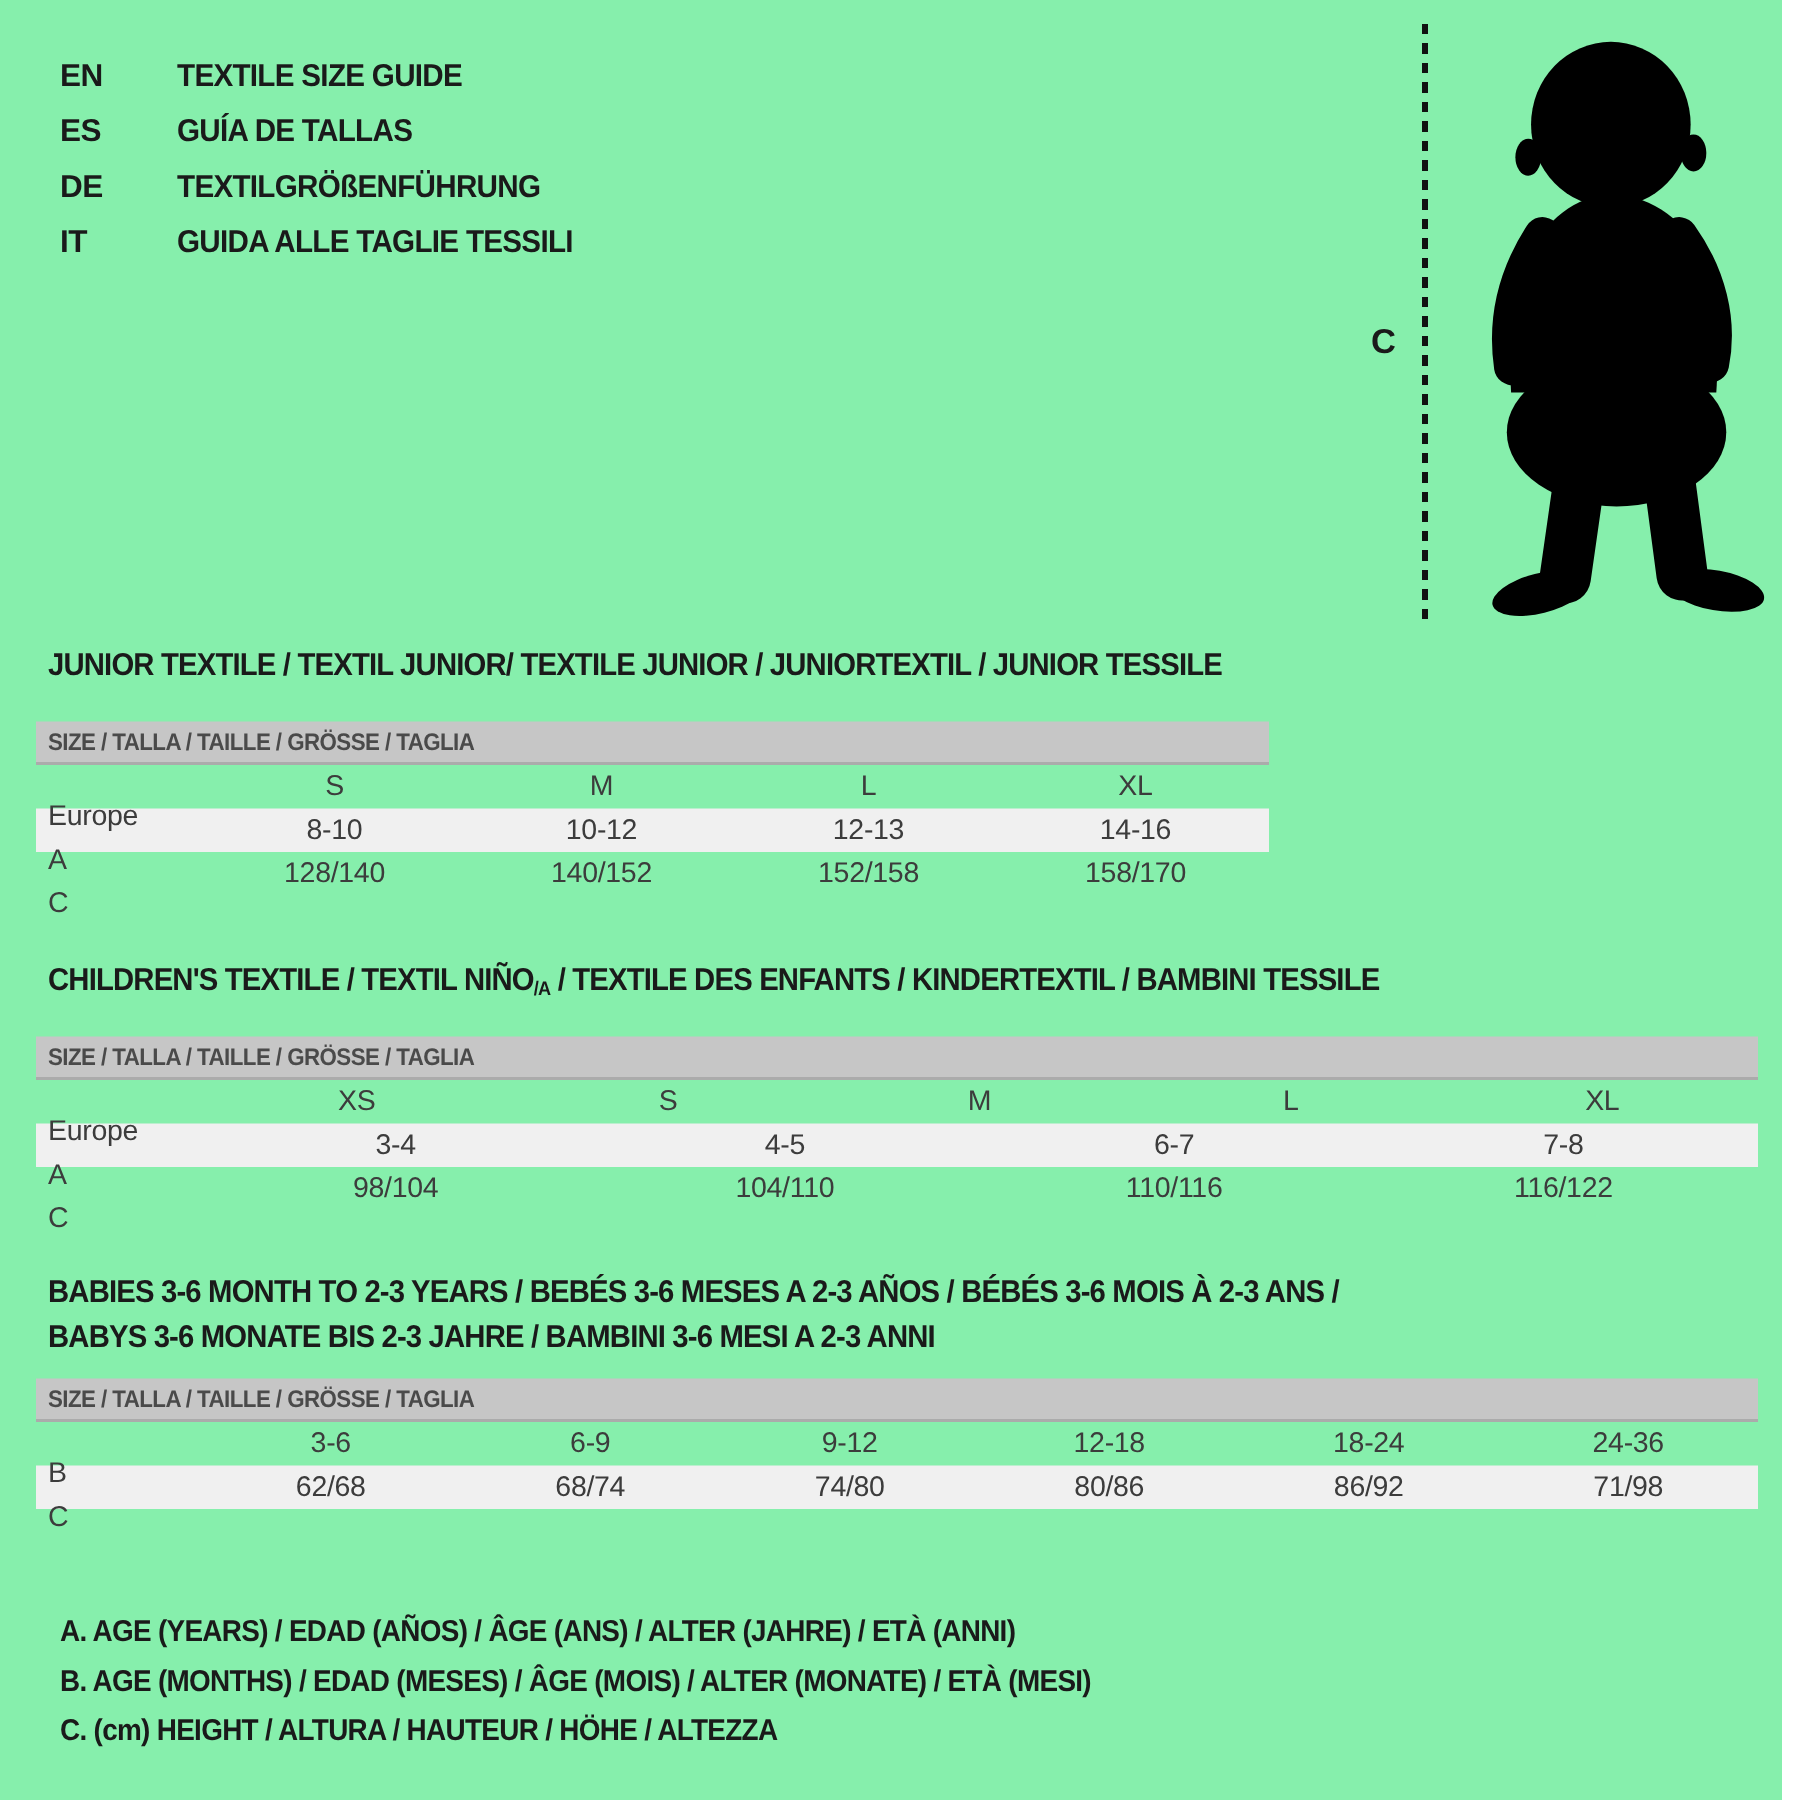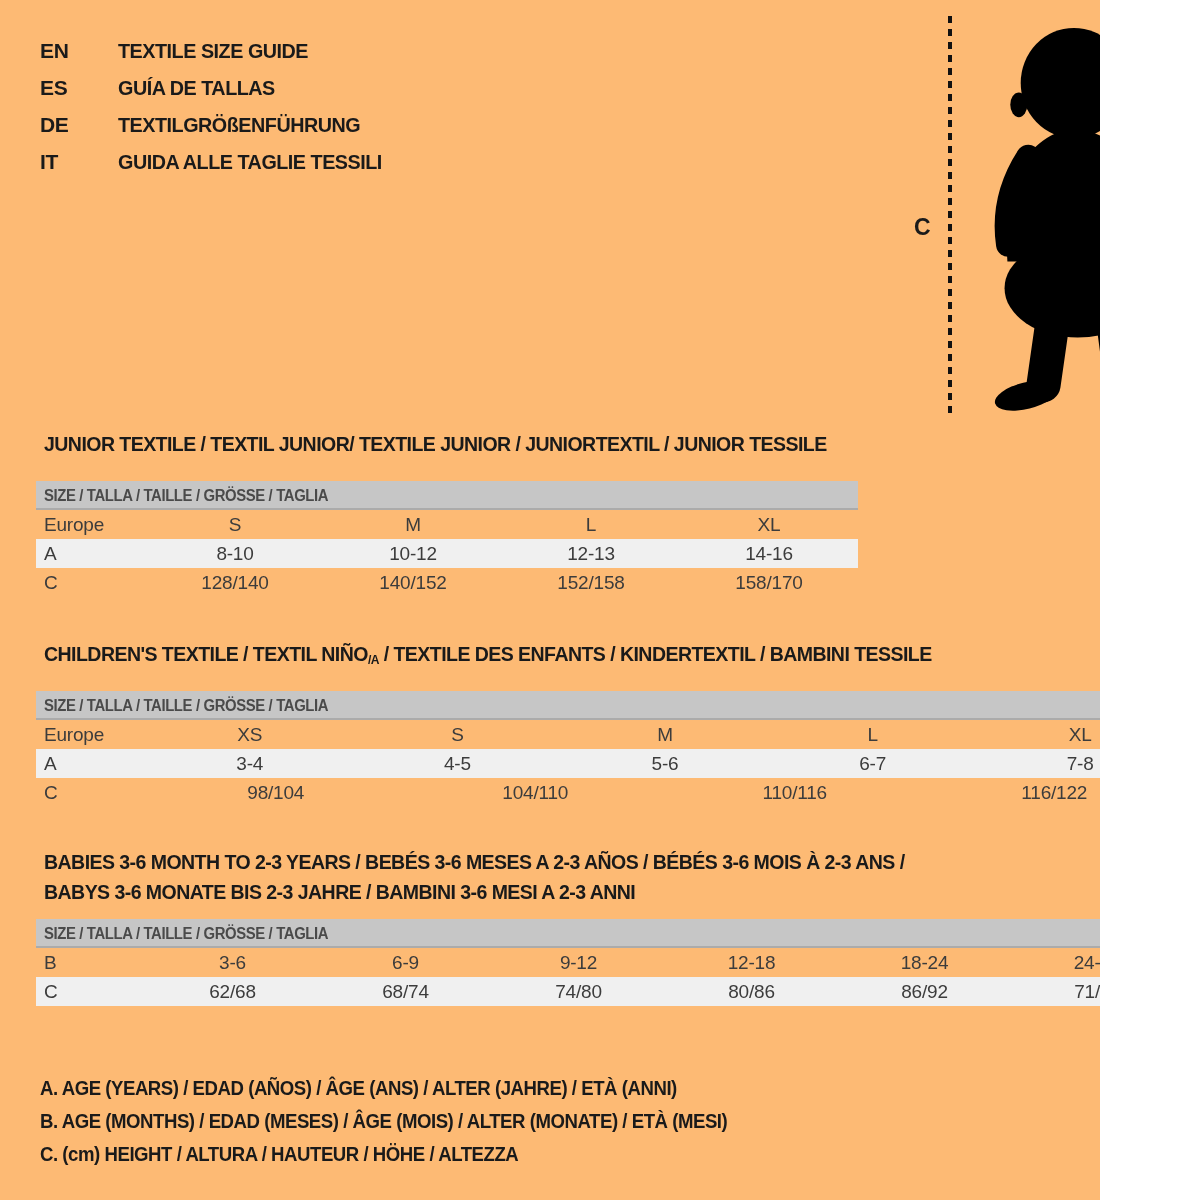--- a/index.html
+++ b/index.html
@@ -6,57 +6,57 @@
     --text-color:#1a1a1a;
     --bar-color:#c6c6c6;
     --bar-edge:#ababab;
     --shade-color:#f0f0f0;
     --table-text:#3c3c3c;
     --bar-text:#4a4a4a;
   }
   *{box-sizing:border-box;margin:0;padding:0;}
   html,body{background:#fff;}
   .page{
-    position:relative;width:1100px;height:1200px;background:#fdba74;
+    position:relative;width:1188px;height:1200px;background:#86efac;
     font-family:"Liberation Sans",sans-serif;color:var(--text-color);
     overflow:hidden;
     text-decoration:underline;
   }
   
   .lang-block{position:absolute;left:40px;top:32px;}
   .lang-row{display:flex;height:37px;align-items:center;}
   .lang-code{width:78px;font-size:21px;font-weight:bold;letter-spacing:-0.3px;}
   .lang-title{font-size:21px;font-weight:bold;letter-spacing:-0.5px;
     display:inline-block;transform:scaleX(0.94);transform-origin:left center;white-space:nowrap;}
   
   .figure{position:absolute;left:900px;top:0;width:300px;height:430px;}
   .c-label{position:absolute;left:14px;top:214px;font-size:23px;font-weight:bold;}
   .dash-line{
     position:absolute;left:48px;top:16px;width:4px;height:398px;
     background:repeating-linear-gradient(to bottom,#111 0 7px,transparent 7px 13px);
   }
   .silhouette{position:absolute;left:58px;top:12px;width:228px;height:408px;}
   
-  .tbl{position:absolute;left:36px;}
+  .tbl{position:absolute;left:24px;}
   .sec-title{
     font-size:21px;font-weight:bold;letter-spacing:-0.6px;height:23px;line-height:23px;
     margin:0 0 26px 8px;white-space:nowrap;transform:scaleX(0.93);transform-origin:left center;
   }
   .sec-title .subp{font-size:0.62em;vertical-align:-0.25em;font-weight:bold;}
   .sec-title.second{margin-bottom:16px;}
   .sec-title.stack{margin-bottom:7px;}
   .size-bar{
     height:29px;line-height:29px;background:var(--bar-color);
     border-bottom:2px solid var(--bar-edge);padding-left:8px;
     font-size:16px;font-weight:bold;color:var(--bar-text);letter-spacing:-0.4px;
   }
   .size-bar > span{display:inline-block;transform:scaleX(0.93);transform-origin:left center;white-space:nowrap;}
   .trow{display:flex;height:29px;line-height:29px;font-size:19px;color:var(--table-text);letter-spacing:-0.2px;}
   .trow.shaded{background:var(--shade-color);}
-  .trow .lbl{width:110px;padding-left:8px;flex:none;}
+  .trow .lbl{width:110px;padding-left:8px;flex:none;margin-top:20px;}
   .trow .cell{flex:1;text-align:center;}
   
   .legend{position:absolute;left:40px;top:1072px;}
   .legend-line{
     font-size:20px;font-weight:bold;letter-spacing:-0.5px;height:33px;line-height:33px;
     transform:scaleX(0.93);transform-origin:left center;white-space:nowrap;
   }
 </style>
 </head>
 <body>
@@ -140,21 +140,20 @@
       <span class="cell">XS</span>
       <span class="cell">S</span>
       <span class="cell">M</span>
       <span class="cell">L</span>
       <span class="cell">XL</span>
     </div>
     <div class="trow shaded">
       <span class="lbl">A</span>
       <span class="cell">3-4</span>
       <span class="cell">4-5</span>
-      <span class="cell">5-6</span>
       <span class="cell">6-7</span>
       <span class="cell">7-8</span>
     </div>
     <div class="trow">
       <span class="lbl">C</span>
       <span class="cell">98/104</span>
       <span class="cell">104/110</span>
       <span class="cell">110/116</span>
       <span class="cell">116/122</span>
     </div>

